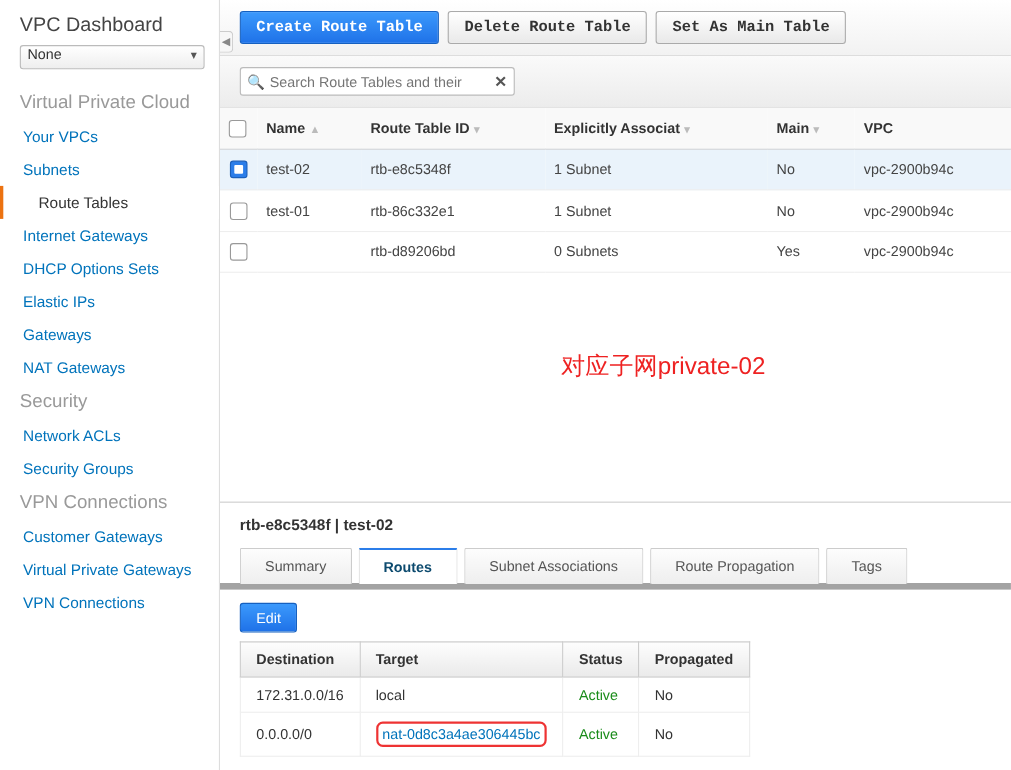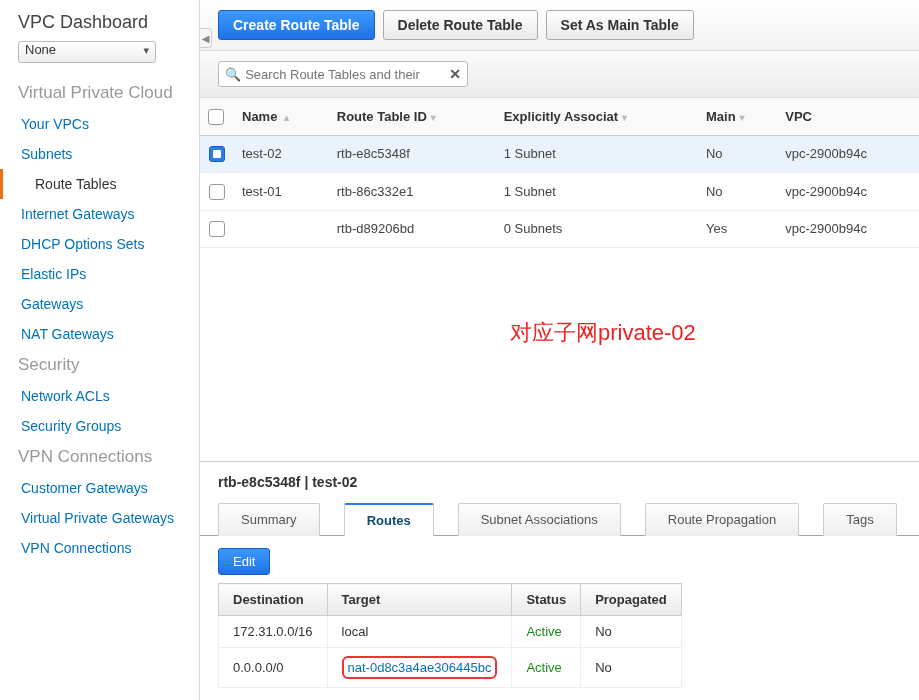--- a/index.html
+++ b/index.html
@@ -1,49 +1,49 @@
 <!DOCTYPE html>
 <html><head>
 <meta charset="utf-8">
 <style>
 * { box-sizing: border-box; margin: 0; padding: 0; }
 body { font-family: "Helvetica Neue", Helvetica, Arial, sans-serif; font-size: 13px; color: #333; background: #fff; width: 919px; height: 700px; overflow: hidden; }
 .container { display: flex; height: 100%; }
 .sidebar { width: 200px; padding: 12px 0 12px 0; border-right: 1px solid #ddd; overflow-y: auto; }
 .sidebar h1 { font-size: 18px; font-weight: 400; color: #444; padding: 0 18px 8px; }
 .filter-label { font-size: 13px; color: #444; padding: 0 18px 4px; display: block; }
-.filter-select { margin: 0 18px 14px; width: 138px; height: 22px; border: 1px solid #bbb; border-radius: 3px; background: linear-gradient(#fff,#eee); font-size: 13px; padding: 0 18px 0 6px; position: relative; }
+.filter-select { margin: 0 18px 14px; width: 168px; height: 22px; border: 1px solid #bbb; border-radius: 3px; background: linear-gradient(#fff,#eee); font-size: 13px; padding: 0 18px 0 6px; position: relative; }
 .filter-select::after { content: "▾"; position: absolute; right: 6px; top: 2px; font-size: 11px; color: #555; }
 .section-header { font-size: 17px; color: #999; padding: 6px 18px 6px; font-weight: 400; }
 .nav-item { display: block; padding: 7px 18px; font-size: 14px; color: #0073bb; cursor: pointer; border-left: 3px solid transparent; }
 .nav-item.active { color: #333; border-left: 3px solid #ec7211; background: #fff; font-weight: 400; padding-left: 32px; }
 .collapse-handle { position: absolute; left: 200px; top: 28px; width: 12px; height: 20px; border: 1px solid #ccc; border-left: none; background: #f7f7f7; border-radius: 0 4px 4px 0; display:flex; align-items:center; justify-content:center; color:#888; font-size:10px; z-index:5; cursor:pointer;}
 .main { flex: 1; display: flex; flex-direction: column; overflow: hidden; }
 .toolbar { padding: 10px 10px 10px 18px; border-bottom: 1px solid #ddd; background: linear-gradient(#fff,#f2f2f2); display: flex; gap: 8px; align-items: center; }
-.btn { padding: 6px 14px; border-radius: 3px; font-size: 14px; cursor: pointer; border: 1px solid #aaa; background: linear-gradient(#fff,#e9e9e9); color: #333; font-weight: 700; }
+.btn { padding: 6px 14px; border-radius: 3px; font-size: 14px; cursor: pointer; border: 1px solid #aaa; background: linear-gradient(#fff,#e9e9e9); color: #333; font-weight: 700; font-family: Liberation Mono, monospace; }
 .btn-primary { background: linear-gradient(#3b99fc,#1f72e8); border: 1px solid #1560c0; color: #fff; }
 .searchbar { padding: 10px 18px; border-bottom: 1px solid #ddd; background: linear-gradient(#fafafa,#ececec); }
 .search-wrap { display: inline-flex; align-items: center; border: 1px solid #bbb; border-radius: 3px; background: #fff; padding: 3px 6px; width: 250px; position: relative; height: 26px; }
 .search-wrap .mag { color: #888; font-size: 13px; margin-right: 4px; }
 .search-wrap input { border: none; outline: none; font-size: 13px; flex: 1; color: #999; background: transparent; }
 .search-wrap .clear { color: #555; font-weight: bold; cursor: pointer; position: absolute; right: 6px; font-size: 14px; }
 .table-wrap { flex: 0 0 auto; }
 table.grid { width: 100%; border-collapse: collapse; font-size: 13px; }
 table.grid th { text-align: left; padding: 10px 8px; border-bottom: 1px solid #ccc; color: #333; font-weight: 700; background: #f9f9f9; position: relative; }
 table.grid th .sort { color: #bbb; margin-left: 4px; font-size: 10px; }
 table.grid td { padding: 10px 8px; border-bottom: 1px solid #eee; color: #444; }
 table.grid tr.selected td { background: #eaf3fb; }
 .chk { width: 16px; height: 16px; border: 1px solid #999; border-radius: 3px; display: inline-block; background: #fff; vertical-align: middle; }
 .chk.checked { background: #2b7de9; border-color: #1a5fbb; position: relative; }
 .chk.checked::after { content: ""; position: absolute; left: 3px; top: 3px; width: 8px; height: 8px; background: #fff; border-radius: 1px; }
 .annotation-area { flex: 1; position: relative; }
 .annotation { position: absolute; left: 310px; top: 70px; color: #e22; font-size: 22px; }
 .detail { border-top: 1px solid #ccc; background: #fff; }
 .detail-title { padding: 12px 18px; font-weight: 700; font-size: 14px; color: #333; }
-.tabs { display: flex; gap: 24px; padding: 0 18px; border-bottom: 1px solid #a3a3a3; }
+.tabs { display: flex; gap: 6px; padding: 0 18px; border-bottom: 6px solid #a3a3a3; }
 .tab { padding: 8px 22px; border: 1px solid #ccc; border-bottom: none; background: linear-gradient(#fdfdfd,#eee); color: #555; cursor: pointer; border-radius: 2px 2px 0 0; font-size: 13px; position: relative; top: 1px; }
 .tab.active { background: #fff; border-top: 2px solid #2b7de9; color: #0c4a6e; font-weight: 700; }
 .detail-body { padding: 12px 18px; }
 .edit-btn { background: linear-gradient(#3b99fc,#1f72e8); border: 1px solid #1560c0; color: #fff; font-weight: 400; padding: 5px 14px; border-radius: 3px; cursor: pointer; margin-bottom: 8px; display: inline-block; }
 table.routes { border-collapse: collapse; font-size: 13px; width: auto; }
 table.routes th { text-align: left; padding: 8px 14px; border: 1px solid #ccc; background: linear-gradient(#fdfdfd,#eaeaea); font-weight: 700; color: #333; }
 table.routes td { padding: 8px 14px; border: 1px solid #eee; border-top: none; }
 .status-active { color: #1a8c1a; }
 .link { color: #0073bb; cursor: pointer; }
 .target-outline { border: 2px solid #e33; border-radius: 6px; padding: 2px 4px; display: inline-block; }

